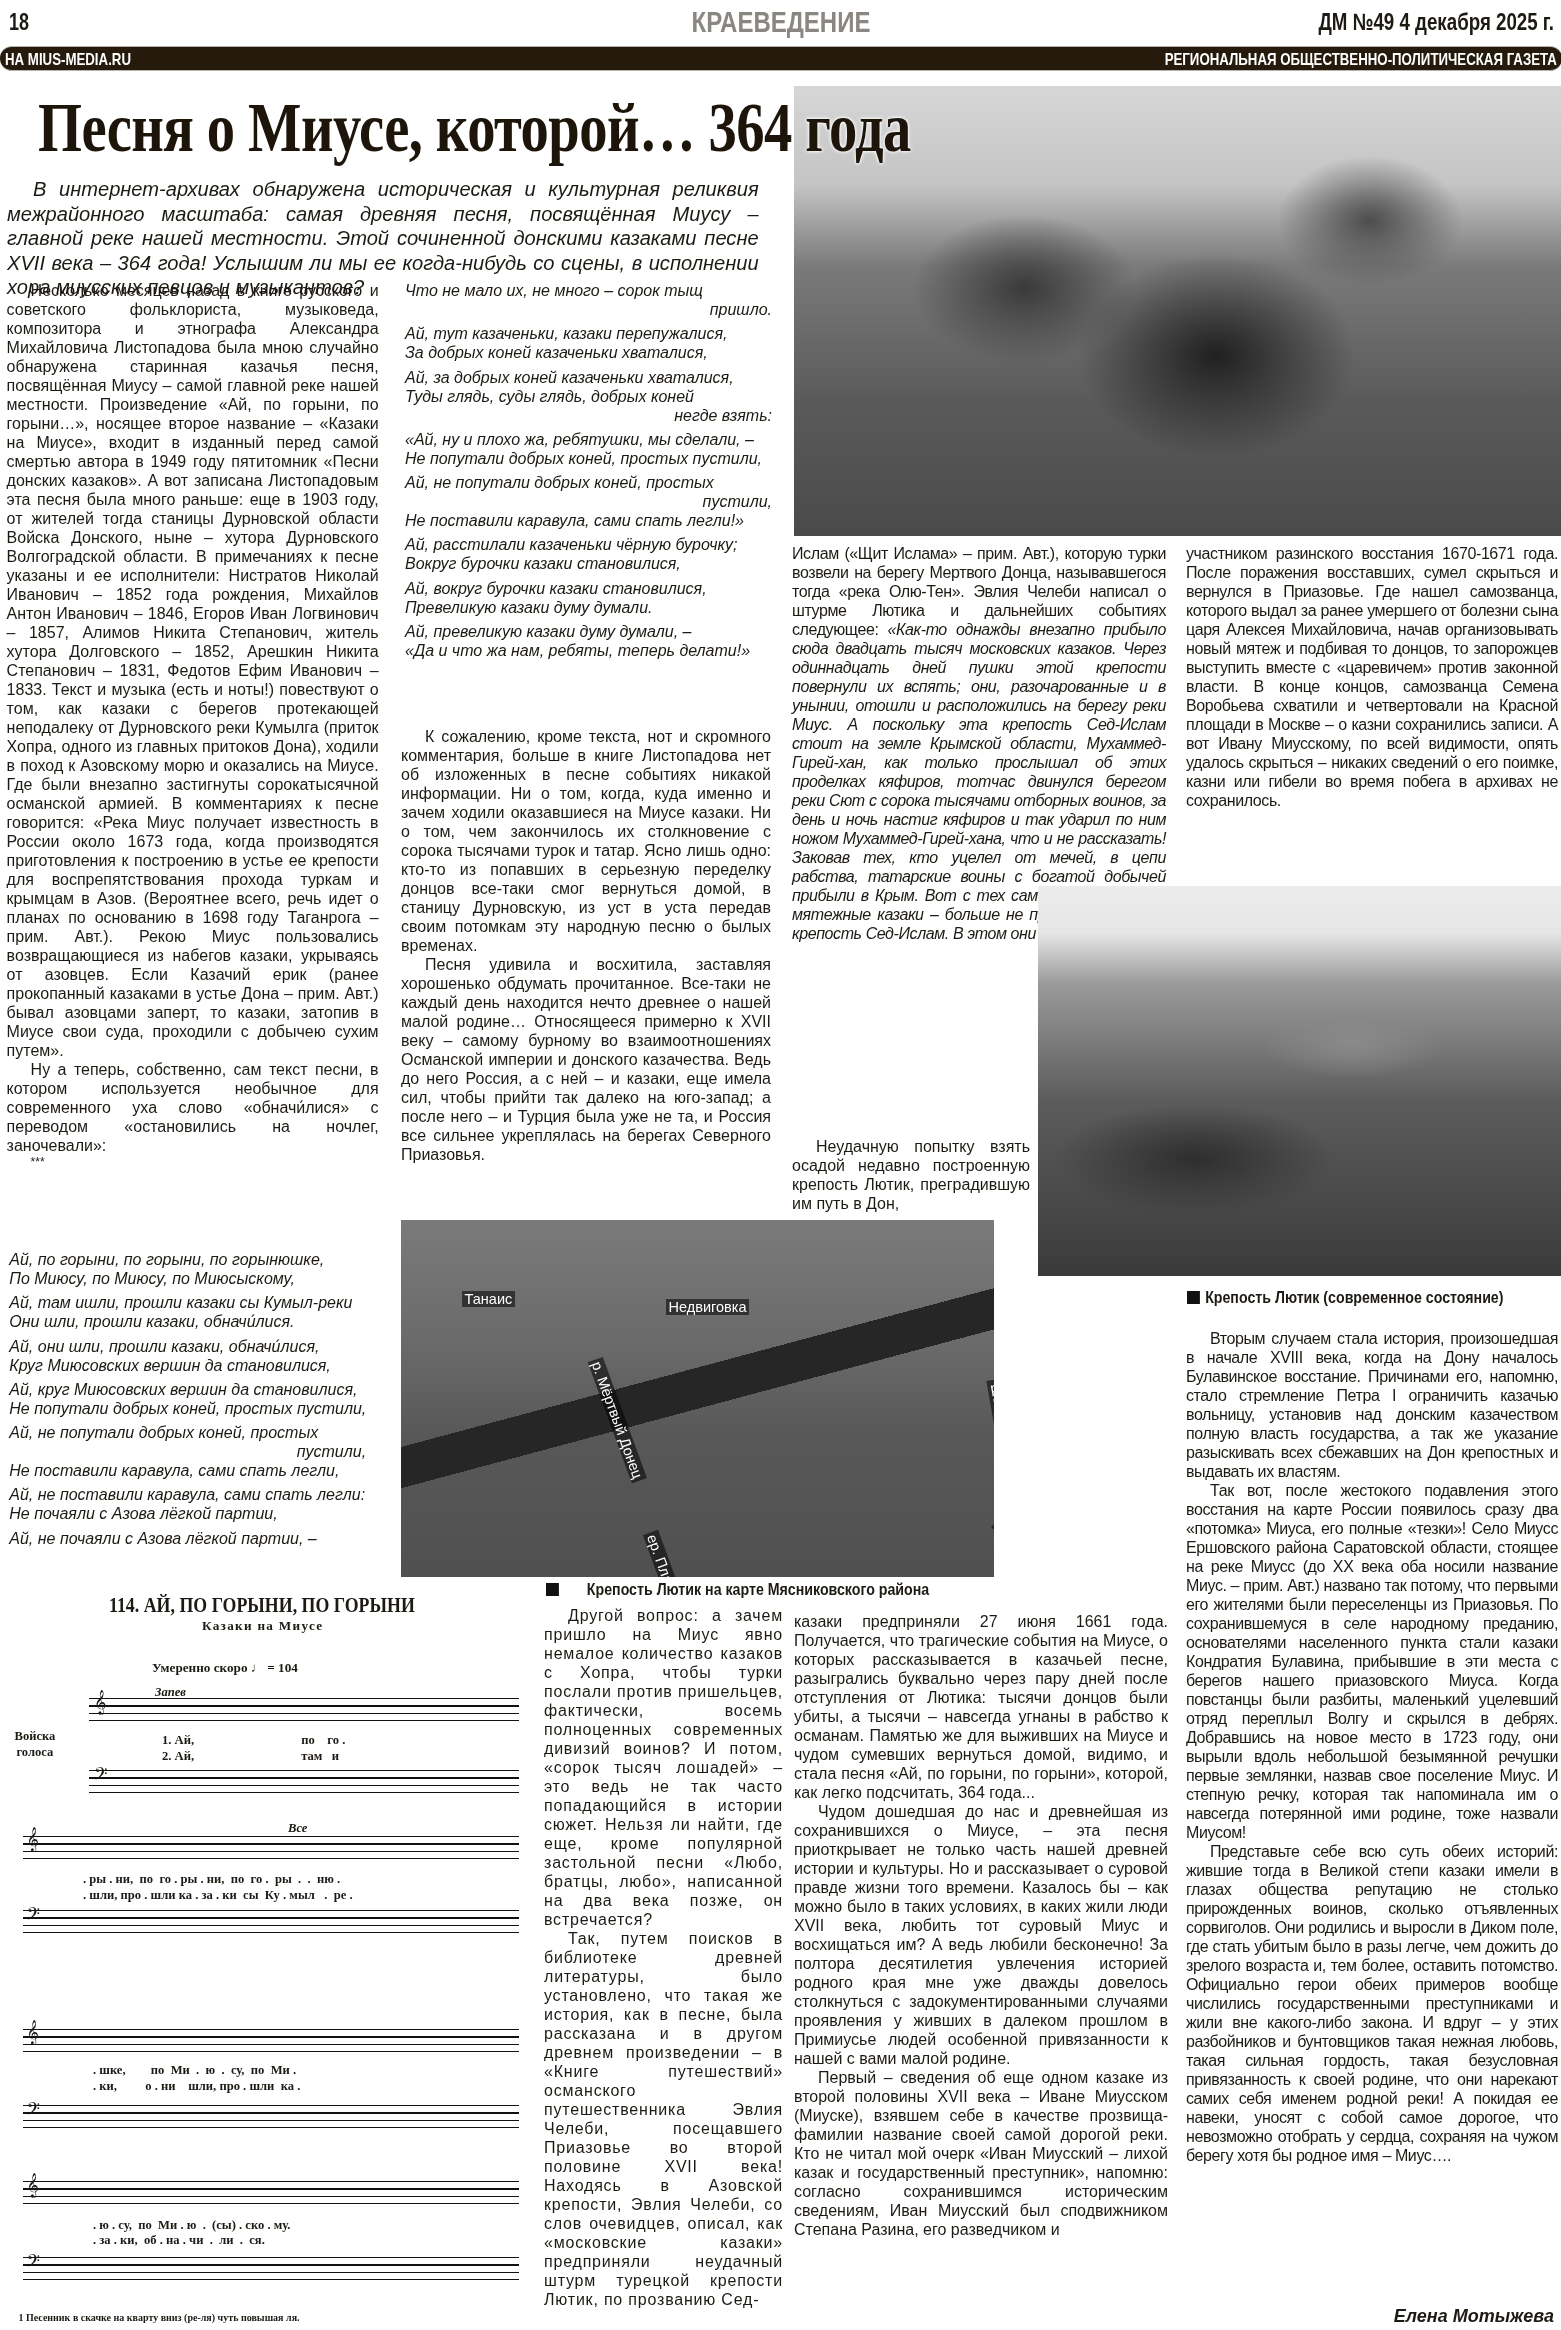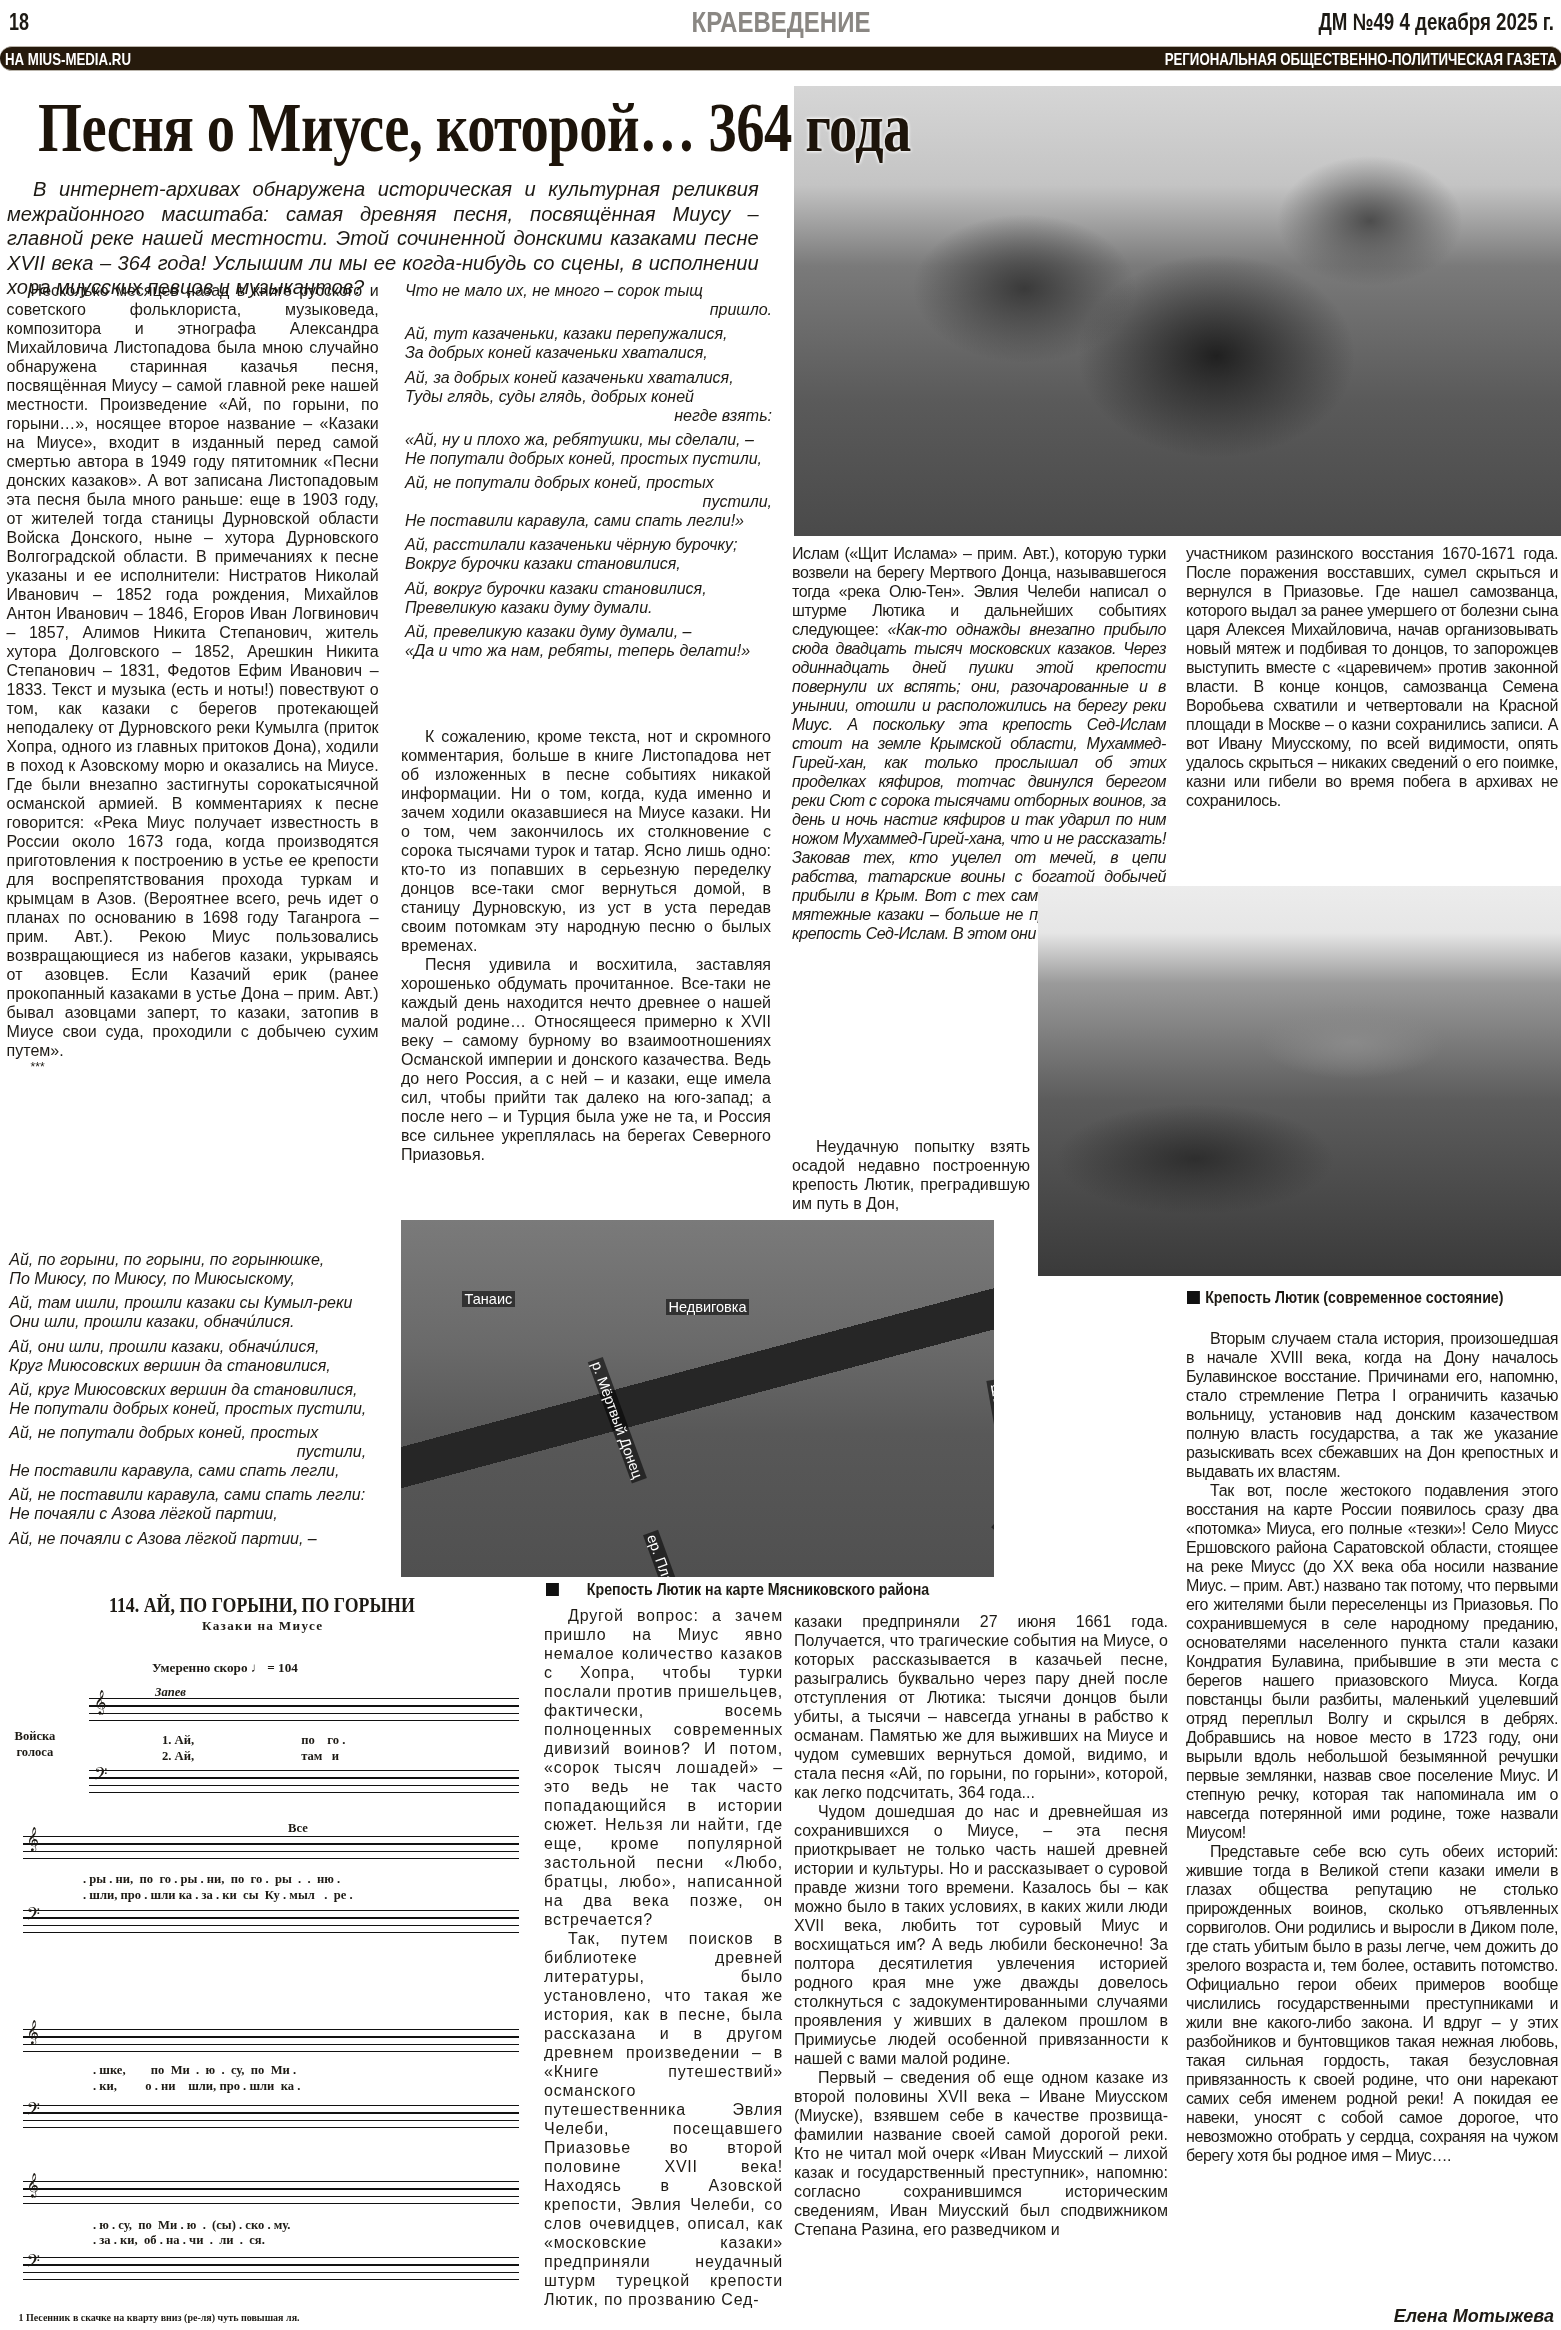--- a/index.html
+++ b/index.html
@@ -78,20 +78,21 @@
   <span class="right">РЕГИОНАЛЬНАЯ ОБЩЕСТВЕННО-ПОЛИТИЧЕСКАЯ ГАЗЕТА</span>
 </div>
 
 <div class="abs photo painting"></div>
 
 <h1 class="abs headline">Песня о Миусе, которой… 364 года</h1>
 <div class="abs lead">В интернет-архивах обнаружена историческая и культурная реликвия межрайонного масштаба: самая древняя песня, посвящённая Миусу – главной реке нашей местности. Этой сочиненной донскими казаками песне XVII века – 364 года! Услышим ли мы ее когда-нибудь со сцены, в исполнении хора миусских певцов и музыкантов?</div>
 
 <div class="abs col" style="left:6.6px; top:281px; width:372px;">
   <p>Несколько месяцев назад в книге русского и советского фольклориста, музыковеда, композитора и этнографа Александра Михайловича Листопадова была мною случайно обнаружена старинная казачья песня, посвящённая Миусу – самой главной реке нашей местности. Произведение «Ай, по горыни, по горыни…», носящее второе название – «Казаки на Миусе», входит в изданный перед самой смертью автора в 1949 году пятитомник «Песни донских казаков». А вот записана Листопадовым эта песня была много раньше: еще в 1903 году, от жителей тогда станицы Дурновской области Войска Донского, ныне – хутора Дурновского Волгоградской области. В примечаниях к песне указаны и ее исполнители: Нистратов Николай Иванович – 1852 года рождения, Михайлов Антон Иванович – 1846, Егоров Иван Логвинович – 1857, Алимов Никита Степанович, житель хутора Долговского – 1852, Арешкин Никита Степанович – 1831, Федотов Ефим Иванович – 1833. Текст и музыка (есть и ноты!) повествуют о том, как казаки с берегов протекающей неподалеку от Дурновского реки Кумылга (приток Хопра, одного из главных притоков Дона), ходили в поход к Азовскому морю и оказались на Миусе. Где были внезапно застигнуты сорокатысячной османской армией. В комментариях к песне говорится: «Река Миус получает известность в России около 1673 года, когда производятся приготовления к построению в устье ее крепости для воспрепятствования прохода туркам и крымцам в Азов. (Вероятнее всего, речь идет о планах по основанию в 1698 году Таганрога – прим. Авт.). Рекою Миус пользовались возвращающиеся из набегов казаки, укрываясь от азовцев. Если Казачий ерик (ранее прокопанный казаками в устье Дона – прим. Авт.) бывал азовцами заперт, то казаки, затопив в Миусе свои суда, проходили с добычею сухим путем».</p>
+  <p>Ну а теперь, собственно, сам текст песни, в котором используется необычное для современного уха слово «обначи́лися» с переводом «остановились на ночлег, заночевали»:</p>
   <p style="text-indent:24px; font-size:12px; line-height:14.5px;">***</p>
 </div>
 
 <div class="abs song" style="left:9.3px; top:1250px; width:370px;">
   <div class="stanza">
       <div>Ай, по горыни, по горыни, по горынюшке,</div>
       <div>По Миюсу, по Миюсу, по Миюсыскому,</div>
     </div>
   <div class="stanza">
       <div>Ай, там ишли, прошли казаки сы Кумыл-реки</div>
@@ -218,21 +219,21 @@
 
   <div class="staff" style="top:112px;"></div>
   <div class="note" style="left:94px; top:106px;">𝄞</div>
   <div class="lyric" style="left:162px; top:147px; white-space:pre;">1. Ай,                                  по    го .</div>
   <div class="lyric" style="left:162px; top:163px; white-space:pre;">2. Ай,                                  там   и</div>
   <div class="staff" style="top:184px;"></div>
   <div class="note" style="left:94px; top:180px;">𝄢</div>
 
   <div class="staff" style="left:23px; width:496px; top:250px;"></div>
   <div class="note" style="left:26.5px; top:243px;">𝄞</div>
-  <div class="lyric" style="left:288px; top:235px; ">Все</div>
+  <div class="lyric" style="left:288px; top:235px; font-style:italic;">Все</div>
   <div class="lyric" style="left:83px; top:286px; white-space:pre;">. ры . ни,  по  го . ры . ни,  по  го .  ры  .  .  ню .</div>
   <div class="lyric" style="left:83px; top:302px; white-space:pre;">. шли, про . шли ка . за . ки  сы  Ку . мыл   .  ре .</div>
   <div class="staff" style="left:23px; width:496px; top:324px;"></div>
   <div class="note" style="left:26.5px; top:320px;">𝄢</div>
 
   <div class="staff" style="left:23px; width:496px; top:443px;"></div>
   <div class="note" style="left:26.5px; top:436px;">𝄞</div>
   <div class="lyric" style="left:93px; top:477px; white-space:pre;">. шке,        по  Ми  .  ю  .  су,  по  Ми .</div>
   <div class="lyric" style="left:93px; top:493px; white-space:pre;">. ки,         о . ни    шли, про . шли  ка .</div>
   <div class="staff" style="left:23px; width:496px; top:519px;"></div>

